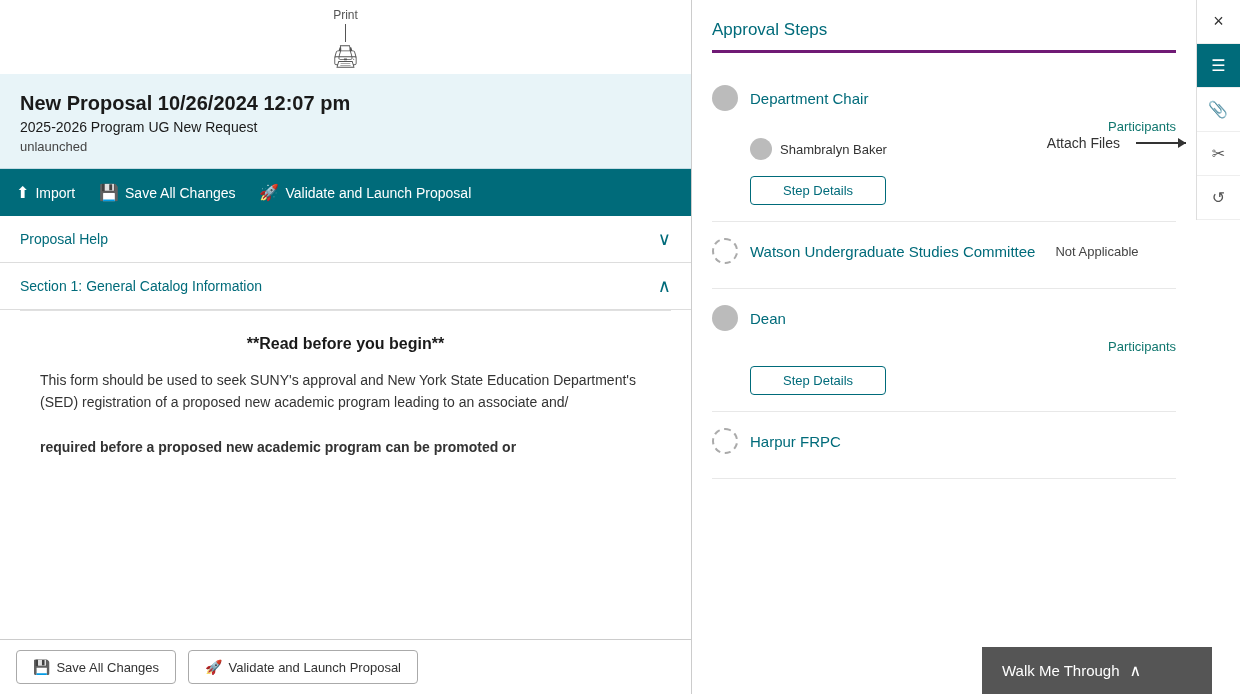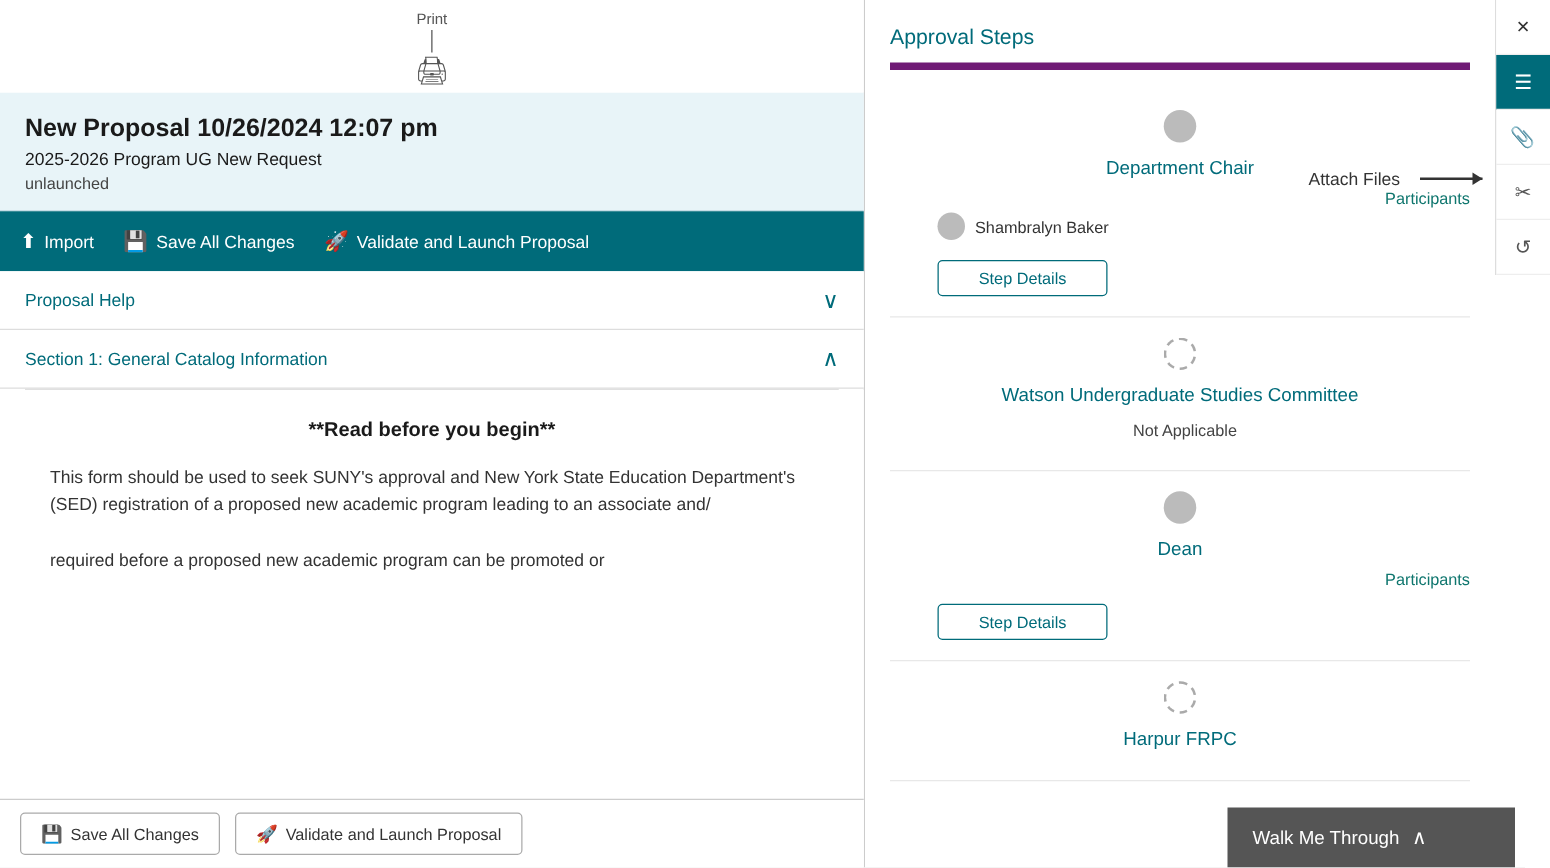--- a/index.html
+++ b/index.html
@@ -134,21 +134,21 @@
       font-weight: bold;
       color: #1a1a1a;
       margin-bottom: 16px;
     }
     .content-body {
       font-size: 14px;
       color: #333;
       line-height: 1.6;
     }
     .content-body strong {
-      font-weight: normal;
+      font-weight: bold;
     }
 
     
     .bottom-bar {
       background: rgba(255,255,255,0.95);
       border-top: 1px solid #ccc;
       padding: 10px 16px;
       display: flex;
       gap: 12px;
       align-items: center;
@@ -224,33 +224,32 @@
       padding: 20px 20px 20px 20px;
       overflow-y: auto;
       margin-right: 44px;
     }
 
     .approval-title {
       font-size: 17px;
       color: #006b7a;
       margin-bottom: 16px;
       padding-bottom: 10px;
-      border-bottom: 6px solid #701a75;
+      border-bottom: 3px solid #701a75;
     }
 
     .approval-step {
       padding: 16px 0;
       border-bottom: 1px solid #e8e8e8;
     }
     .step-header {
       display: flex;
       align-items: center;
       gap: 12px;
       margin-bottom: 8px;
-      flex-direction: column;
     }
     .step-circle {
       width: 26px;
       height: 26px;
       border-radius: 50%;
       background: #bbb;
       border: none;
       flex-shrink: 0;
     }
     .step-circle.dashed {

